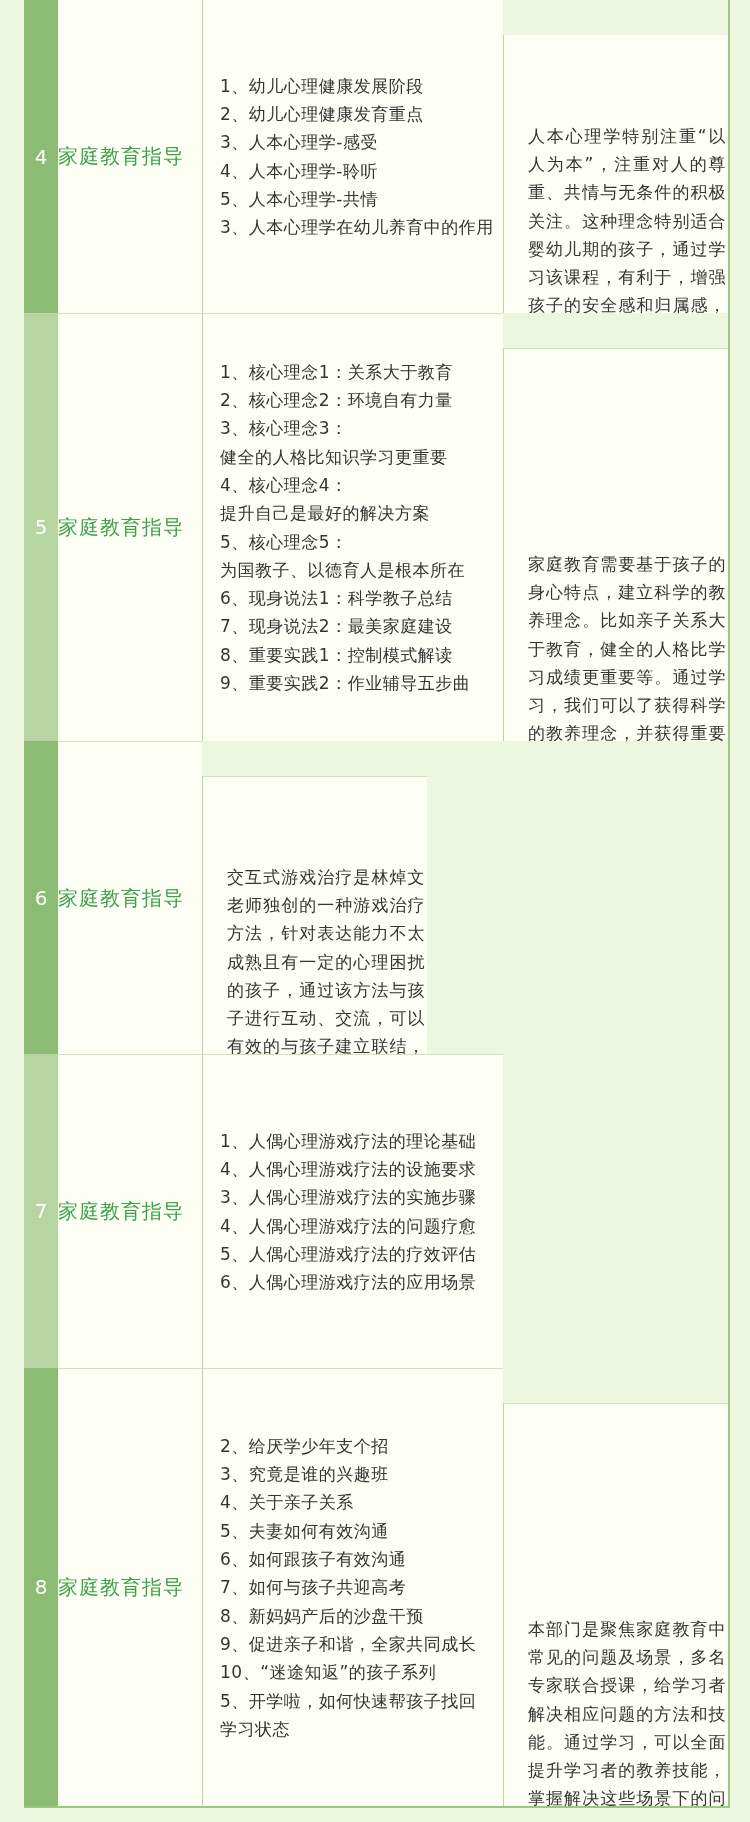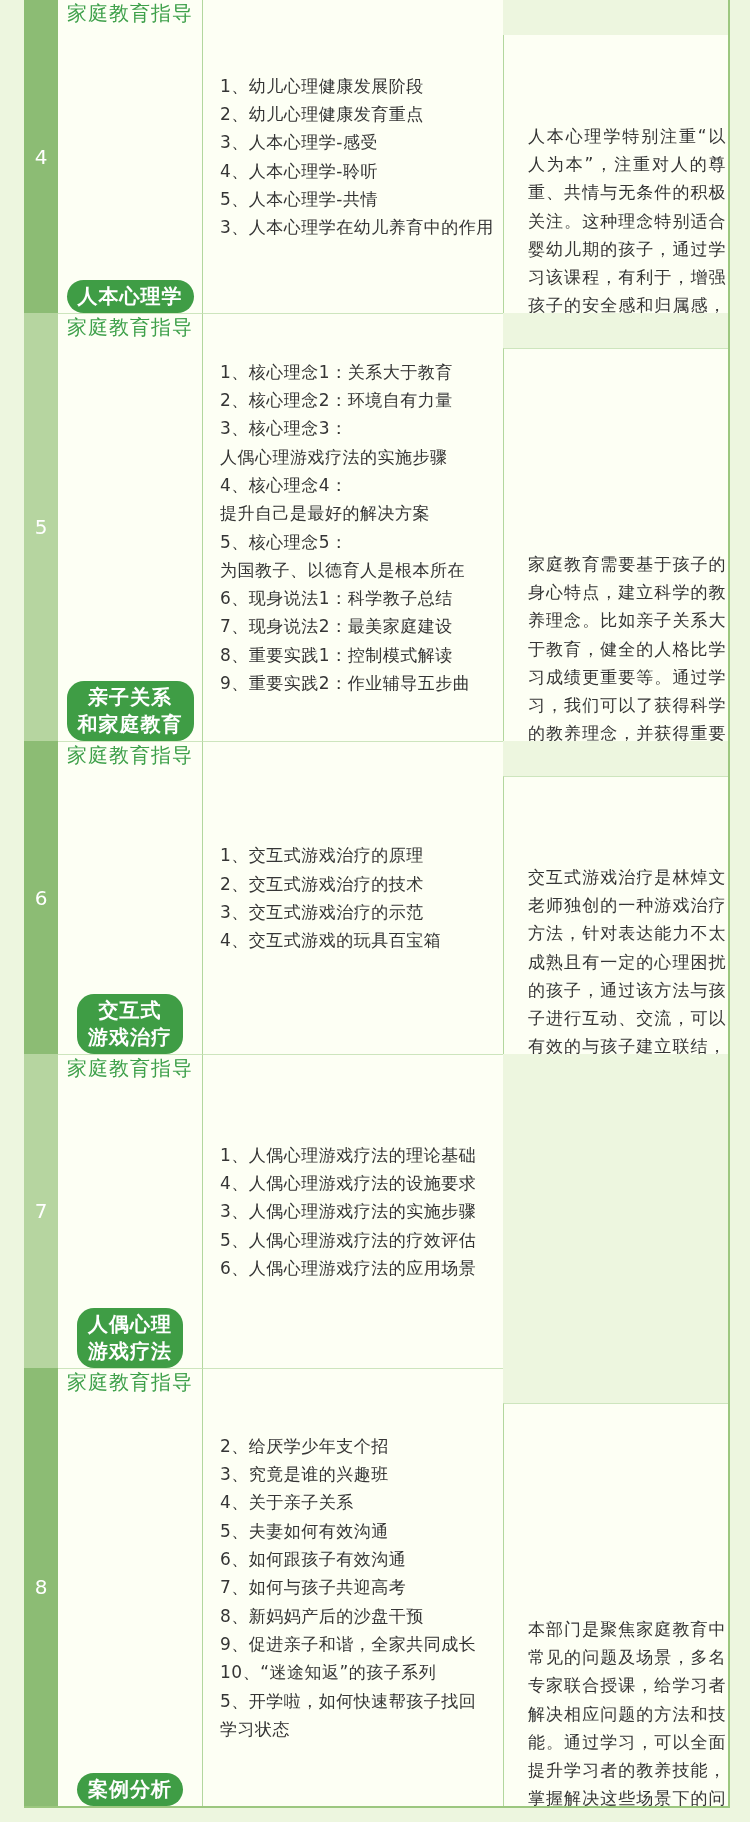--- a/index.html
+++ b/index.html
@@ -50,21 +50,21 @@
   .num-text {
     color: #ffffff;
     font-size: 20px;
     line-height: 1;
   }
   .cell-title {
     width: 144px;
     flex: 0 0 144px;
     background: var(--cell_bg);
     display: flex;
-    flex-direction: column;
+    flex-direction: row;
     align-items: center;
     justify-content: space-between;
     text-align: center;
     gap: 35px;
   }
   .row:not(:first-child) .cell-title,
   .row:not(:first-child) .cell-items,
   .row:not(:first-child) .cell-desc {
     border-top: 1px solid var(--grid_h);
   }
@@ -157,21 +157,21 @@
     </div>
     <div class="cell cell-title">
       <div class="category">家庭教育指导</div>
       <div class="badge">亲子关系<br>和家庭教育</div>
     </div>
     <div class="cell cell-items">
       <div class="items-list">
             <div class="item-line">1、核心理念1：关系大于教育</div>
             <div class="item-line">2、核心理念2：环境自有力量</div>
             <div class="item-line">3、核心理念3：</div>
-            <div class="item-line">人偶心理游戏疗法的实施步骤</div>
+            <div class="item-line">健全的人格比知识学习更重要</div>
             <div class="item-line">4、核心理念4：</div>
             <div class="item-line">提升自己是最好的解决方案</div>
             <div class="item-line">5、核心理念5：</div>
             <div class="item-line">为国教子、以德育人是根本所在</div>
             <div class="item-line">6、现身说法1：科学教子总结</div>
             <div class="item-line">7、现身说法2：最美家庭建设</div>
             <div class="item-line">8、重要实践1：控制模式解读</div>
             <div class="item-line">9、重要实践2：作业辅导五步曲</div>
           </div>
     </div>
@@ -180,45 +180,38 @@
     </div>
   </div>
       <div class="row" style="height: 313px;">
     <div class="cell cell-num shade-dark">
       <span class="num-text">6</span>
     </div>
     <div class="cell cell-title">
       <div class="category">家庭教育指导</div>
       <div class="badge">交互式<br>游戏治疗</div>
     </div>
-    <div class="cell cell-items">
-      <div class="items-list">
-            <div class="item-line">1、交互式游戏治疗的原理</div>
-            <div class="item-line">2、交互式游戏治疗的技术</div>
-            <div class="item-line">3、交互式游戏治疗的示范</div>
-            <div class="item-line">4、交互式游戏的玩具百宝箱</div>
-          </div>
-    </div>
     <div class="cell cell-desc">
       <div class="desc-text">交互式游戏治疗是林焯文老师独创的一种游戏治疗方法，针对表达能力不太成熟且有一定的心理困扰的孩子，通过该方法与孩子进行互动、交流，可以有效的与孩子建立联结，打开孩子心扉。</div>
     </div>
   </div>
       <div class="row" style="height: 314px;">
     <div class="cell cell-num shade-light">
       <span class="num-text">7</span>
     </div>
     <div class="cell cell-title">
       <div class="category">家庭教育指导</div>
       <div class="badge">人偶心理<br>游戏疗法</div>
     </div>
     <div class="cell cell-items">
       <div class="items-list">
             <div class="item-line">1、人偶心理游戏疗法的理论基础</div>
             <div class="item-line">4、人偶心理游戏疗法的设施要求</div>
             <div class="item-line">3、人偶心理游戏疗法的实施步骤</div>
+            <div class="item-line">4、人偶心理游戏疗法的问题疗愈</div>
             <div class="item-line">5、人偶心理游戏疗法的疗效评估</div>
             <div class="item-line">6、人偶心理游戏疗法的应用场景</div>
           </div>
     </div>
   </div>
       <div class="row" style="height: 438px;">
     <div class="cell cell-num shade-dark">
       <span class="num-text">8</span>
     </div>
     <div class="cell cell-title">

